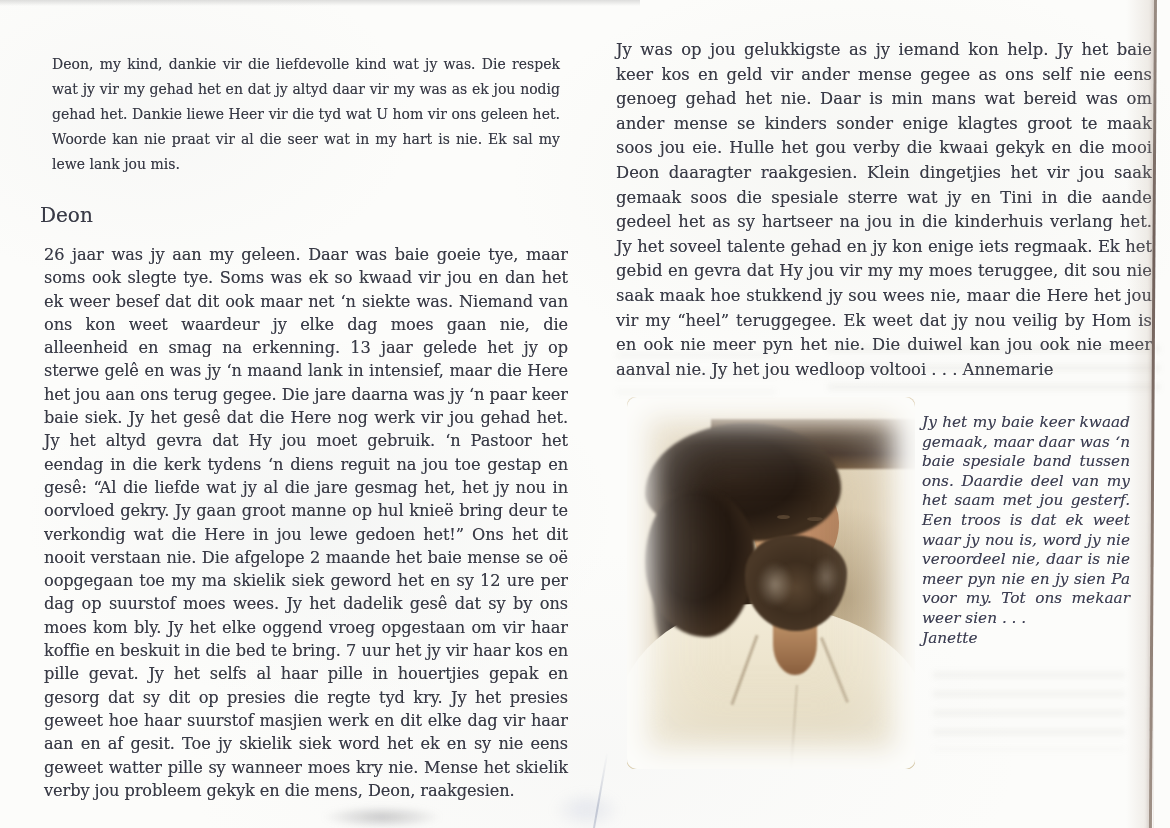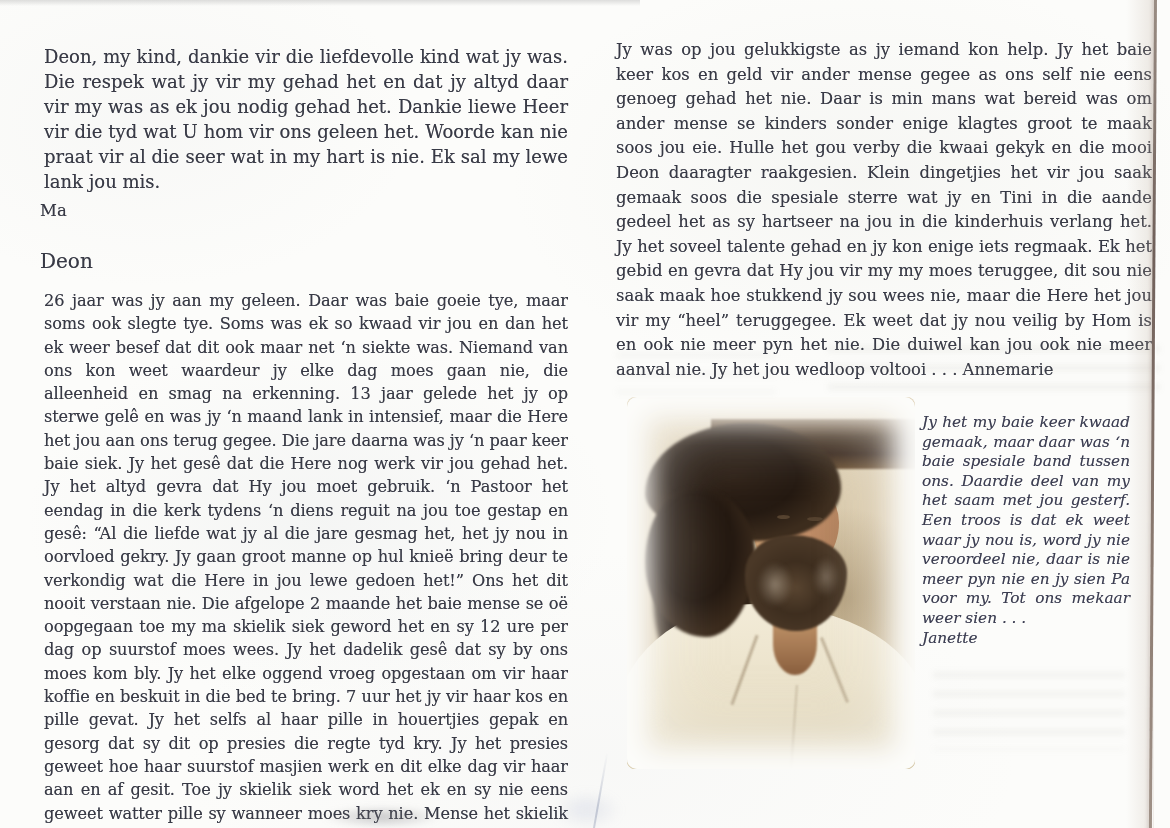--- a/index.html
+++ b/index.html
@@ -13,21 +13,21 @@
     background:
       radial-gradient(420px 260px at 320px 520px, rgba(205,210,215,.16), transparent 70%),
       radial-gradient(500px 300px at 860px 180px, rgba(210,212,205,.14), transparent 70%),
       radial-gradient(380px 240px at 150px 120px, rgba(208,210,214,.10), transparent 70%),
       radial-gradient(600px 300px at 600px 760px, rgba(212,214,218,.10), transparent 70%),
       #fcfcfa;
   }
   .ink{color:#383a46;text-shadow:0 0 .4px rgba(56,58,70,.55);}
   
   .left-col{position:absolute;left:40px;top:40px;width:532px;}
-  .p-opening{font-size:18px;line-height:25px;text-align:justify;margin:4px;}
+  .p-opening{font-size:14px;line-height:25px;text-align:justify;margin:12px;}
   .sig-ma{font-size:16.5px;line-height:25px;margin:0;}
   .heading-deon{font-size:20px;line-height:24px;margin:26px 0 16px 0;}
   .p-main{font-size:16.2px;line-height:23.3px;text-align:justify;margin:4px;letter-spacing:-0.1px;}
   
   .right-col{position:absolute;left:616px;top:38px;width:536px;}
   .p-right{font-size:16.4px;line-height:24.6px;text-align:justify;margin:0;}
   .caption{
     position:absolute;left:922px;top:413px;width:208px;
     font-size:15.3px;line-height:19.6px;font-style:italic;
     text-align:justify;color:#3c3e52;text-shadow:0 0 .4px rgba(60,62,82,.5);
@@ -99,21 +99,20 @@
     transform:rotate(0.35deg);transform-origin:top center;
     box-shadow:1px 0 2px rgba(255,255,255,.9), -2px 0 3px rgba(160,140,130,.25);}
 </style>
 </head>
 <body>
 
 <div class="page">
 
   <div class="left-col">
     <p class="p-opening ink">Deon, my kind, dankie vir die liefdevolle kind wat jy was. Die respek wat jy vir my gehad het en dat jy altyd daar vir my was as ek jou nodig gehad het. Dankie liewe Heer vir die tyd wat U hom vir ons geleen het. Woorde kan nie praat vir al die seer wat in my hart is nie. Ek sal my lewe lank jou mis.</p>
-    <div class="sig-ma ink">Ma</div>
     <div class="heading-deon ink">Deon</div>
     <p class="p-main ink">26 jaar was jy aan my geleen. Daar was baie goeie tye, maar soms ook slegte tye. Soms was ek so kwaad vir jou en dan het ek weer besef dat dit ook maar net ‘n siekte was. Niemand van ons kon weet waardeur jy elke dag moes gaan nie, die alleenheid en smag na erkenning.  13 jaar gelede het jy op sterwe gelê en was jy ‘n maand lank in intensief, maar die Here het jou aan ons terug gegee.  Die jare daarna was jy ‘n paar keer baie siek. Jy het gesê dat die Here nog werk vir jou gehad het. Jy het altyd gevra dat Hy jou moet gebruik. ‘n Pastoor het eendag in die kerk tydens ‘n diens reguit na jou toe gestap en gesê: “Al die liefde wat jy al die jare gesmag het, het jy nou in oorvloed gekry. Jy gaan groot manne op hul knieë  bring deur te verkondig wat die Here in jou lewe gedoen het!” Ons het dit nooit verstaan nie. Die afgelope 2 maande het baie mense se oë oopgegaan toe my ma skielik siek geword het en sy 12 ure per dag op suurstof moes wees. Jy het dadelik gesê dat sy by ons moes kom bly. Jy het elke oggend vroeg opgestaan om vir haar koffie en beskuit in die bed te bring. 7 uur het jy vir haar kos en pille gevat. Jy het selfs al haar pille in houertjies gepak en gesorg dat sy dit op presies die regte tyd kry. Jy het presies geweet hoe haar suurstof masjien werk en dit elke dag vir haar aan en af gesit. Toe jy skielik siek word het ek en sy nie eens geweet watter pille sy wanneer moes kry nie. Mense het skielik verby jou probleem gekyk en die mens, Deon,  raakgesien.</p>
   </div>
 
   <div class="right-col">
     <p class="p-right ink">Jy was op jou gelukkigste as jy iemand kon help. Jy het baie keer kos en geld vir ander mense gegee as ons self nie eens genoeg gehad het nie. Daar is min mans wat bereid was om ander mense se kinders sonder enige klagtes groot te maak soos jou eie. Hulle het gou verby die kwaai gekyk en die mooi Deon daaragter raakgesien. Klein dingetjies het vir jou saak gemaak soos die spesiale sterre wat jy en Tini in die aande gedeel het as sy hartseer na jou in die kinderhuis verlang het.  Jy het soveel talente gehad en jy kon enige iets regmaak. Ek het gebid en gevra dat Hy jou vir my my moes teruggee, dit sou nie saak maak hoe stukkend jy sou wees nie, maar die Here het jou vir my “heel” teruggegee. Ek weet dat jy nou veilig by Hom  is en ook nie meer pyn het nie. Die duiwel kan jou ook nie meer aanval nie. Jy het jou wedloop voltooi . . .   Annemarie</p>
   </div>
 
   <div class="photo" title="Portrait photograph of a man with long dark hair and a greying beard, wearing a cream open-collar shirt against a tan wall with a dark wooden band">
     <div class="wall"></div>

